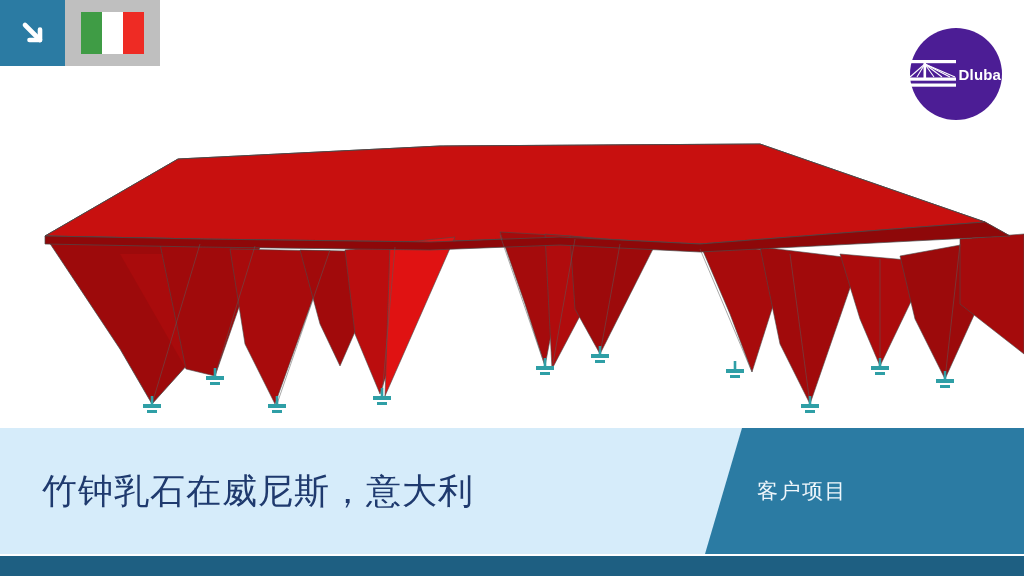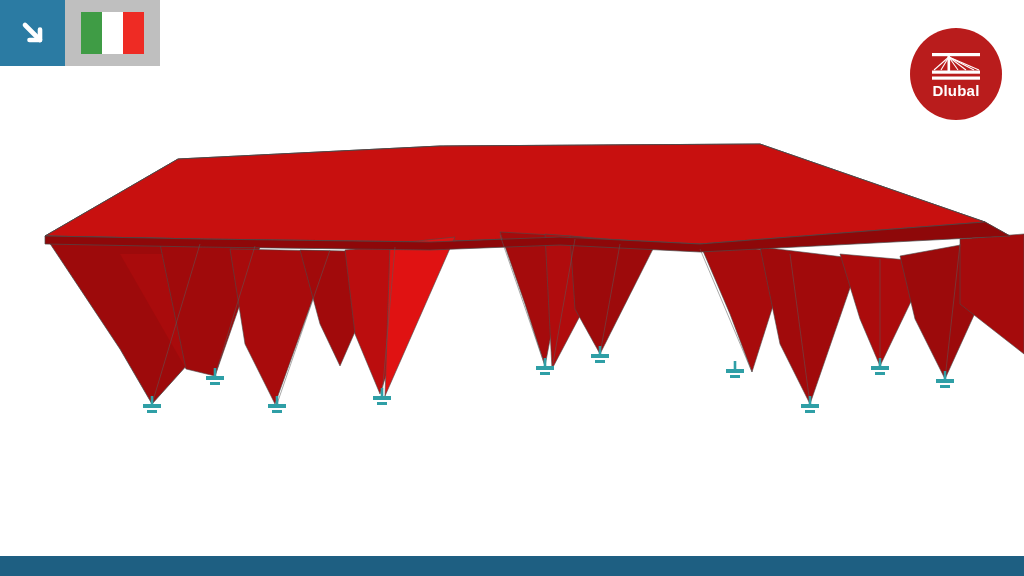--- a/index.html
+++ b/index.html
@@ -24,22 +24,22 @@
   }
   .flag{width:63px;height:42px;display:flex;box-shadow:0 0 0 0 transparent;}
   .flag .s{flex:1 1 33.333%;height:100%;}
   .flag .green{background:#3f9c45;}
   .flag .white{background:#ffffff;}
   .flag .red{background:#ee2b24;}
 
   
   .logo{
     position:absolute;right:22px;top:28px;width:92px;height:92px;
-    border-radius:50%;background:#b91c1c;z-index:40;
-    display:flex;flex-direction:column;align-items:center;justify-content:center;
+    border-radius:50%;background:#4c1d95;z-index:40;
+    display:flex;flex-direction:row;align-items:center;justify-content:center;
   }
   .logo-mark{width:52px;height:30px;margin-bottom:2px;}
   .logo-text{
     color:#ffffff;font-size:15px;font-weight:bold;letter-spacing:.2px;
     font-family:"Liberation Sans", sans-serif;line-height:1;
   }
 
   
   .stage{position:absolute;left:0;top:104px;width:1024px;height:330px;z-index:10;}
   .stage svg{display:block;width:1024px;height:330px;}
@@ -212,16 +212,25 @@
         </g>
         <g transform="translate(945,275)">
           <rect x="-9" y="0" width="18" height="4" fill="#2f9fa6"></rect>
           <rect x="-5" y="6" width="10" height="3" fill="#2f9fa6"></rect>
           <rect x="-1.3" y="-8" width="2.6" height="8" fill="#2f9fa6"></rect>
         </g>
       </g>
     </svg>
   </div>
 
+  <div class="band">
+    <div class="band-wedge">
+      <svg viewBox="0 0 1024 126" preserveAspectRatio="none" aria-hidden="true">
+        <polygon points="742,0 1024,0 1024,126 705,126" fill="#2b7ba3"></polygon>
+      </svg>
+    </div>
+    <div class="title">竹钟乳石在威尼斯，意大利</div>
+    <div class="subtitle">客户项目</div>
+  </div>
   <div class="band-sep"></div>
   <div class="footer-bar"></div>
 
 </div>
 
 </body></html>

